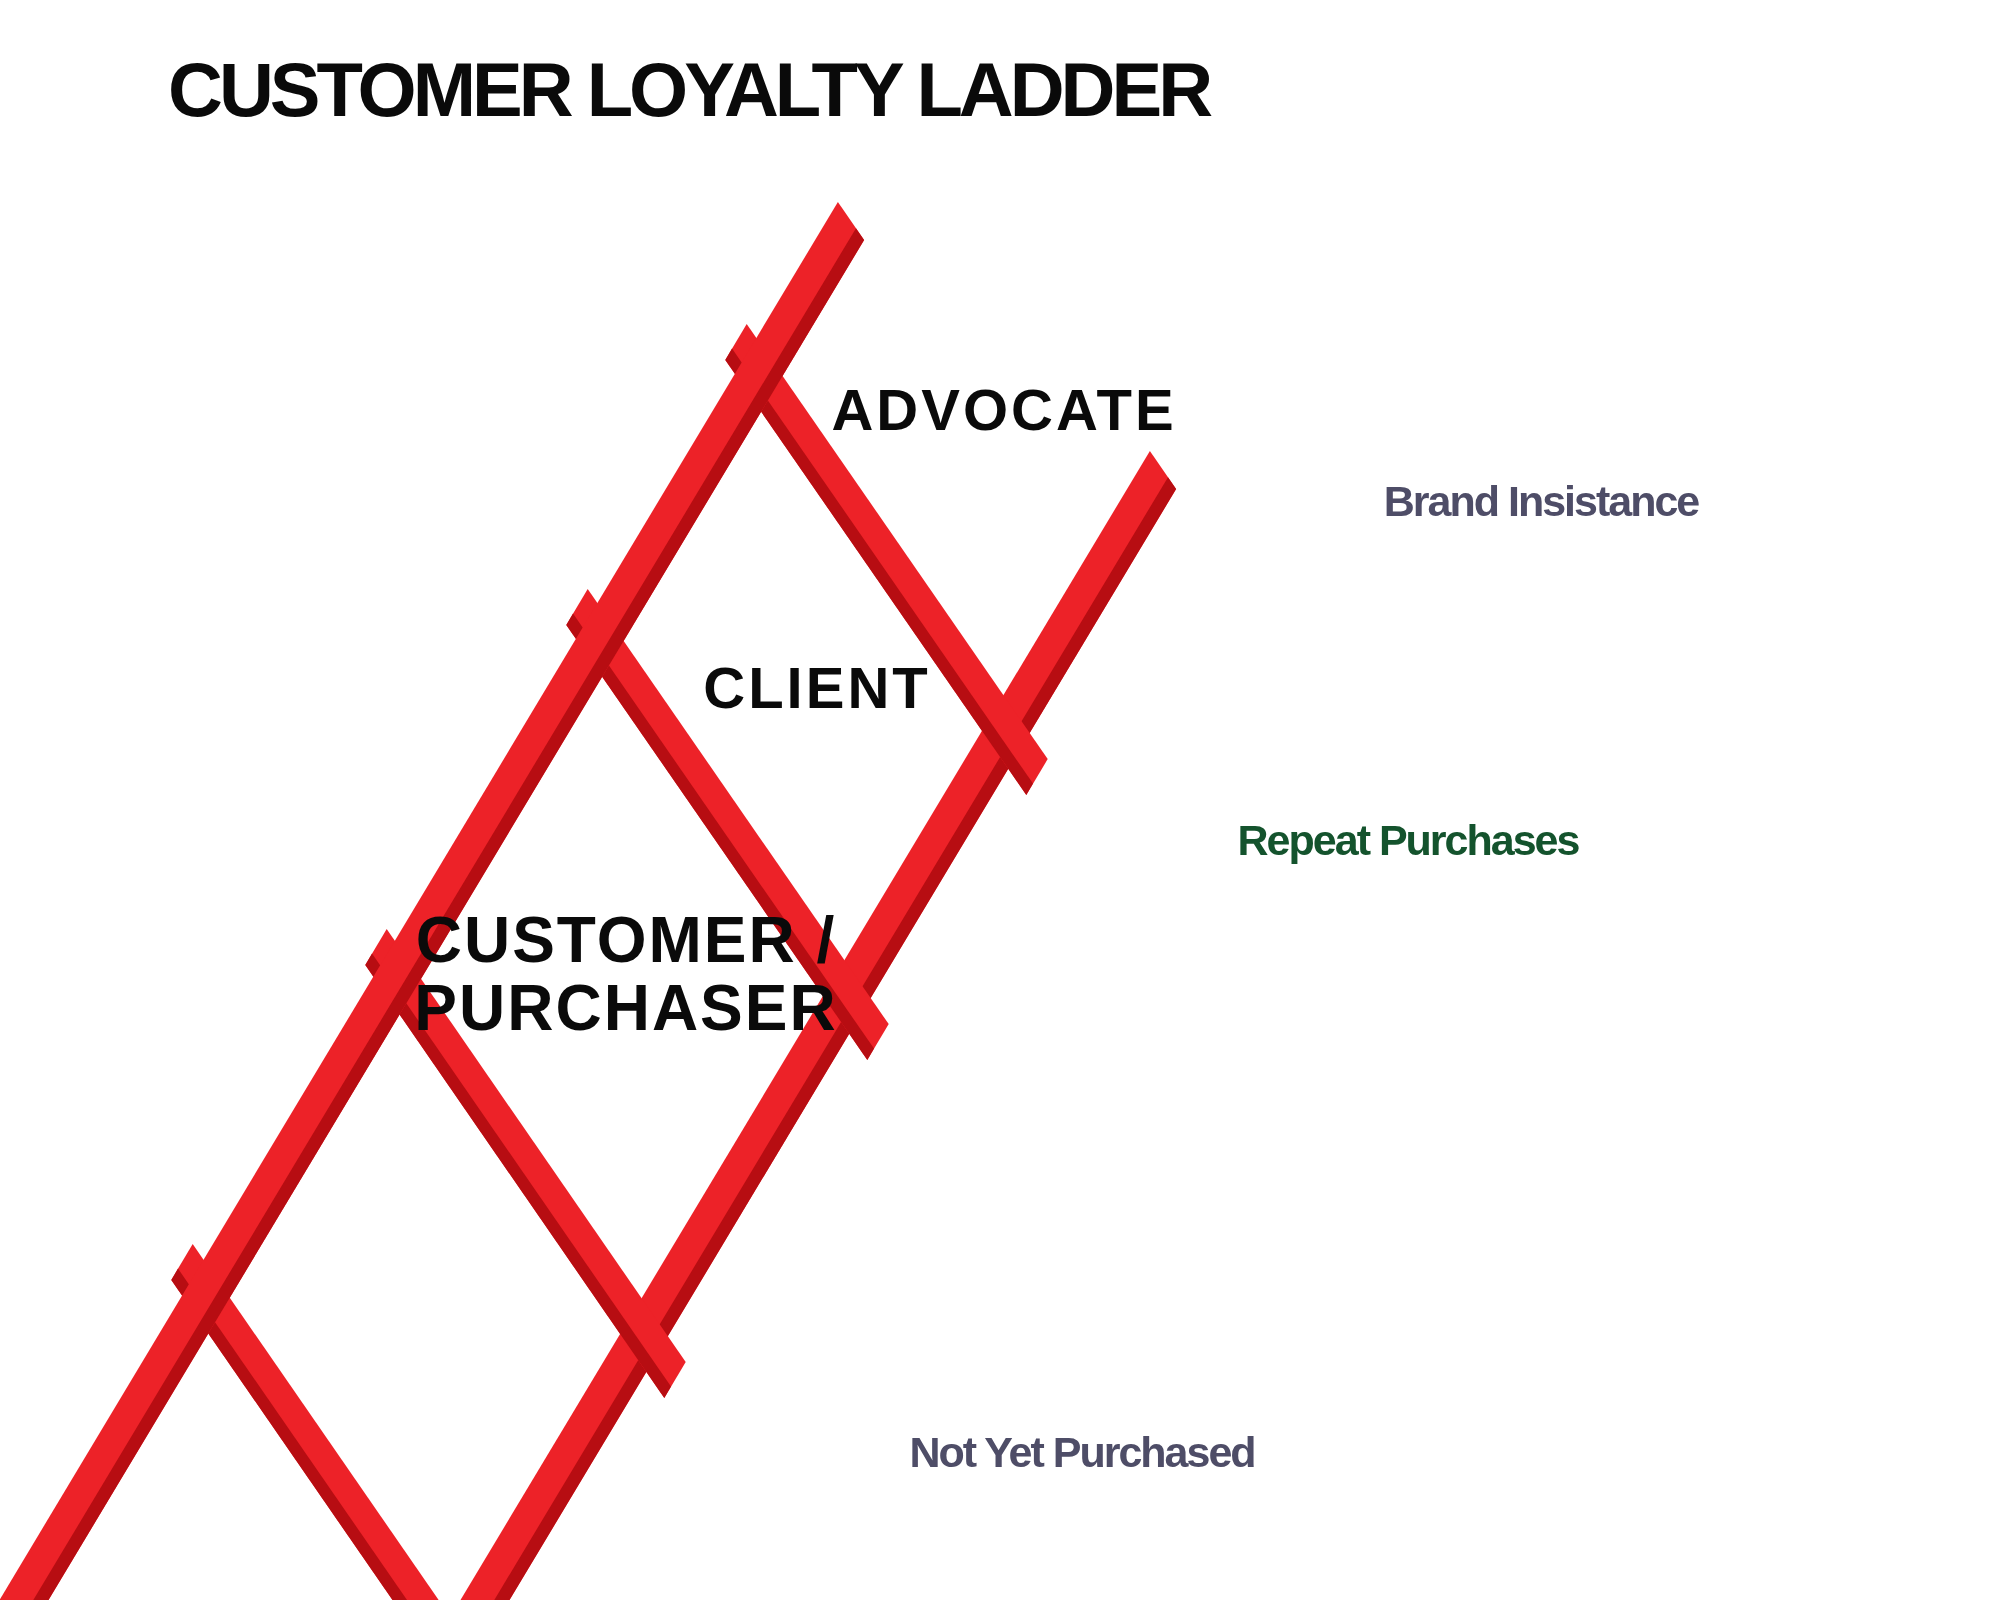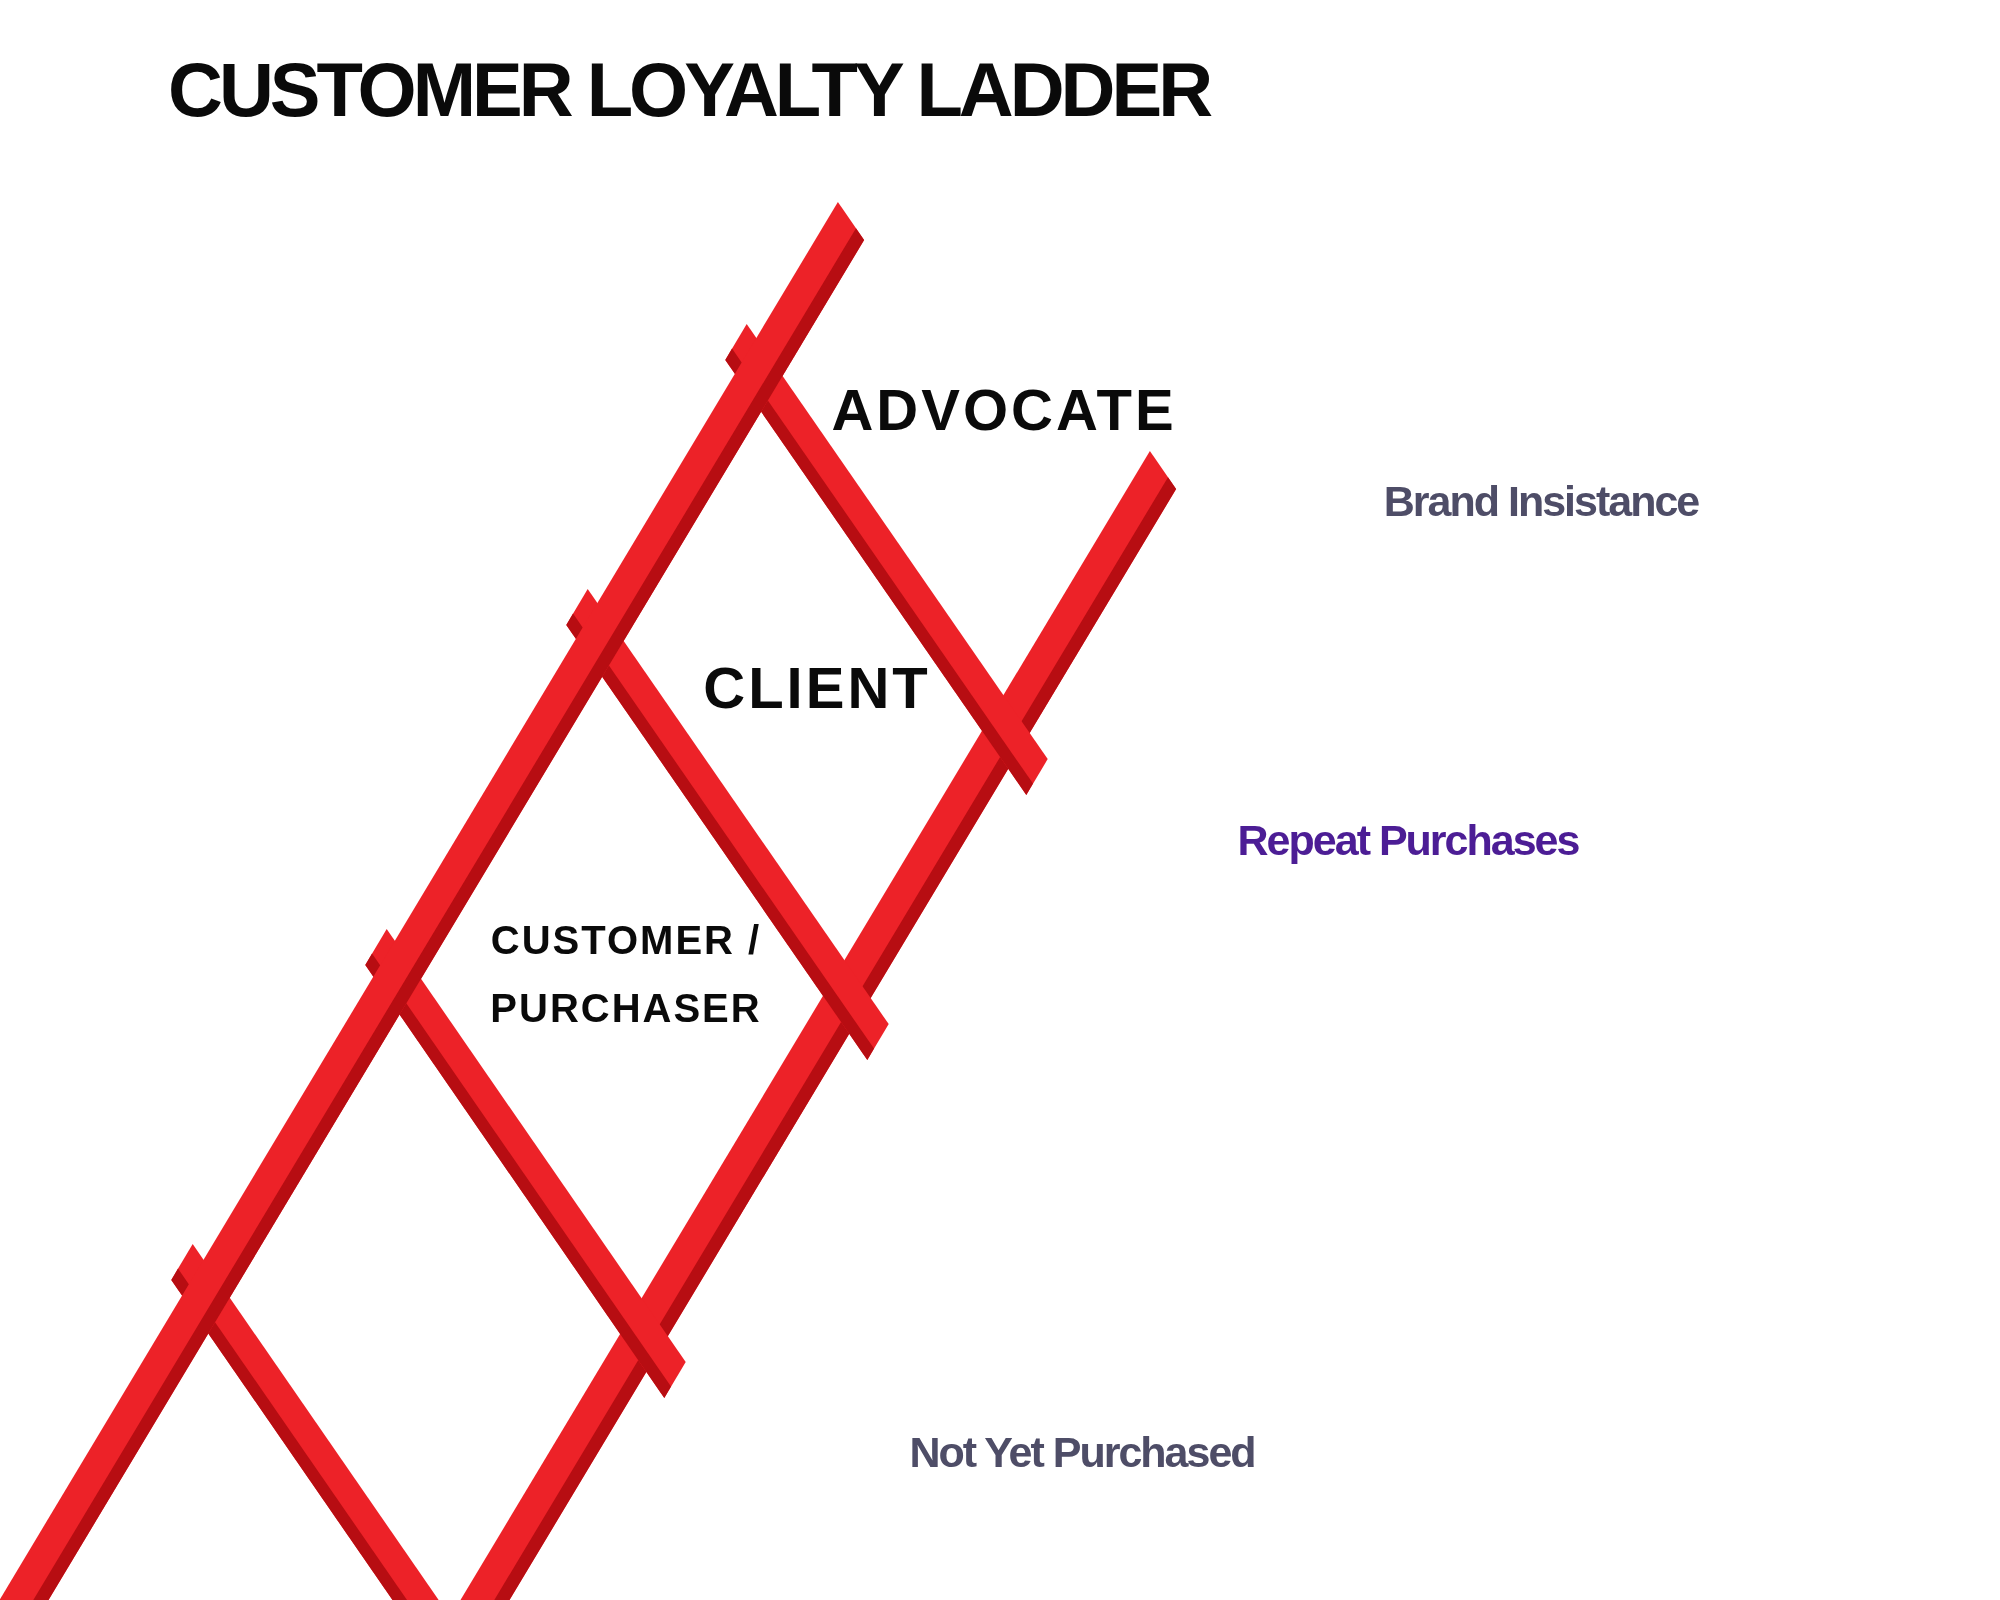--- a/index.html
+++ b/index.html
@@ -32,21 +32,21 @@
   .step-label {
     position: absolute;
     transform: translate(-50%, -50%);
     color: #0a0a0a;
     font-weight: bold;
     white-space: pre-line;
     text-align: center;
     line-height: 1.15;
   }
   .step-lg { font-size: 58px; letter-spacing: 3px; }
-  .step-sm { font-size: 40px; letter-spacing: 2px; line-height: 68px; }
+  .step-sm { font-size: 64px; letter-spacing: 2px; line-height: 68px; }
   .stage-label {
     position: absolute;
     transform: translate(-50%, -50%);
     color: #4e4d67;
     font-weight: bold;
     font-size: 43px;
     letter-spacing: -2px;
     white-space: nowrap;
   }
 </style>
@@ -71,15 +71,15 @@
       <polygon points="837.9,202.0 -12.5,1620.0 36.5,1620.0 864.1,240.0" fill="#ed2228"></polygon>
       <polygon points="864.1,240.0 36.5,1620.0 21.3,1620.0 856.0,228.2" fill="#b70d12"></polygon>
     </svg>
 
   <div class="step-label step-lg" style="left: 817px; top: 688px; color: rgb(10, 10, 10);">CLIENT</div>
   <div class="step-label step-lg" style="left: 1004px; top: 410px; color: rgb(10, 10, 10);">ADVOCATE</div>
   <div class="step-label step-sm" style="left: 626px; top: 974px; color: rgb(10, 10, 10);">CUSTOMER /
 PURCHASER</div>
 
   <div class="stage-label" style="left: 1541px; top: 501px; color: rgb(78, 77, 103);">Brand Insistance</div>
-  <div class="stage-label" style="left: 1408px; top: 840px; color: #4c1d95;">Repeat Purchases</div>
+  <div class="stage-label" style="left: 1408px; top: 840px; color: #14532d;">Repeat Purchases</div>
   <div class="stage-label" style="left: 1082px; top: 1452px; color: rgb(78, 77, 103);">Not Yet Purchased</div>
 </div>
 
 </body></html>

